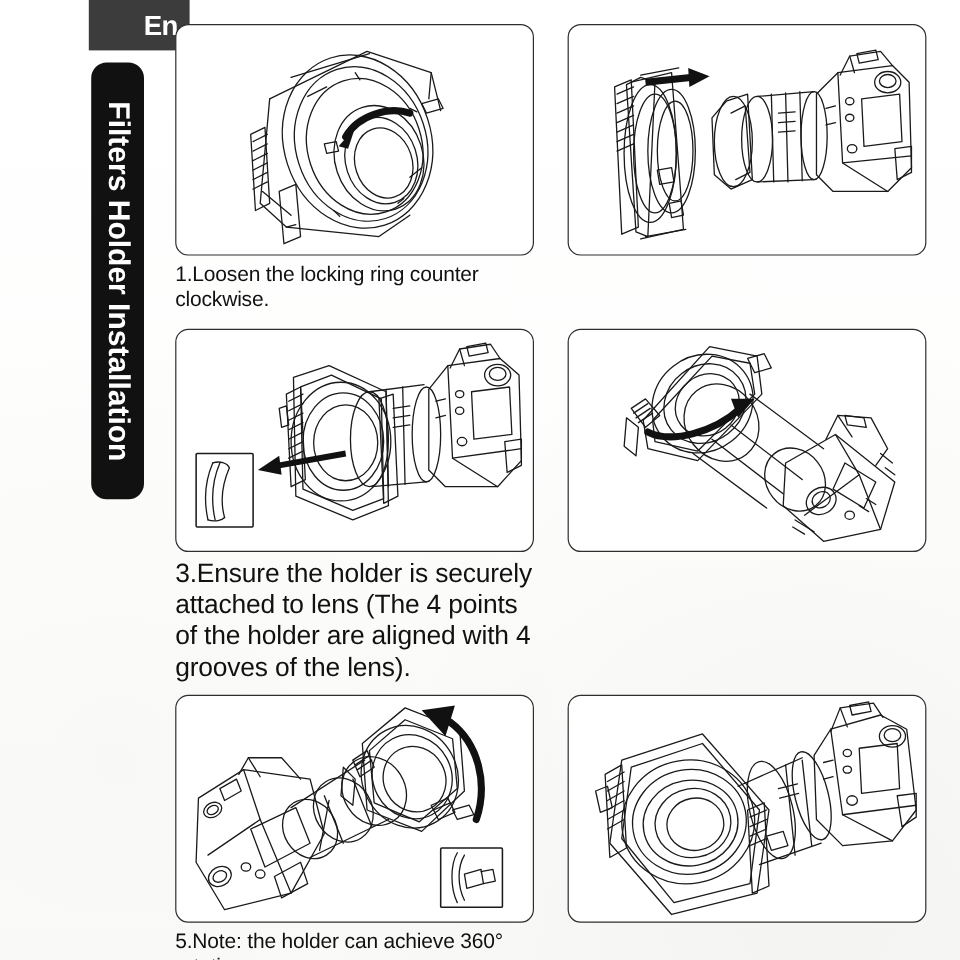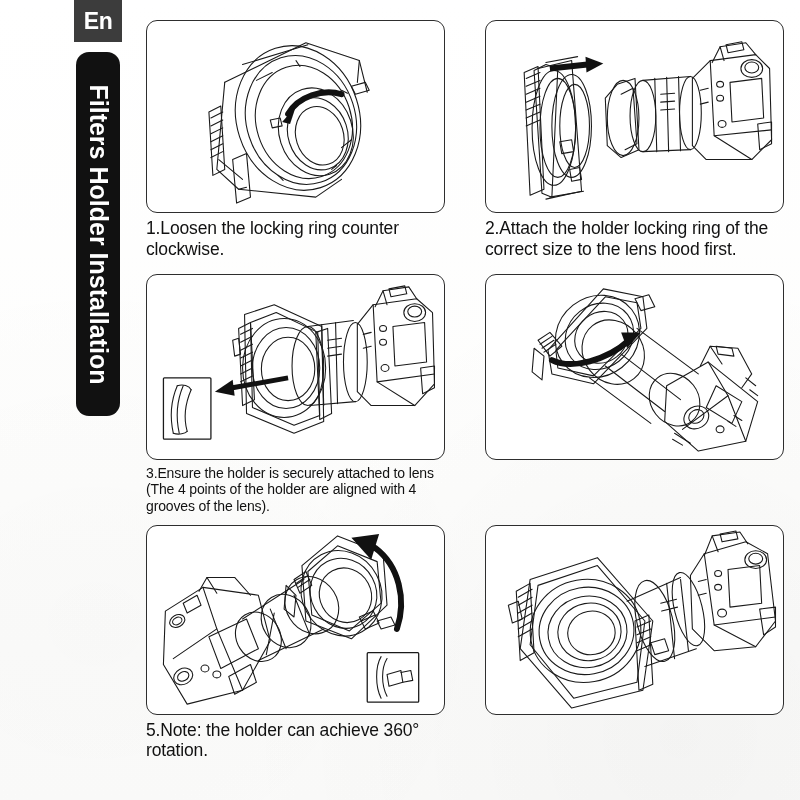--- a/index.html
+++ b/index.html
@@ -35,20 +35,21 @@
     height: 42px;
     background: #3c3c3c;
     color: #ffffff;
     font-size: 23px;
     font-weight: bold;
     letter-spacing: -0.5px;
     display: flex;
     align-items: center;
     justify-content: center;
     line-height: 1;
+    padding-left: 36px;
   }
   .title-bar {
     position: absolute;
     left: 76px;
     top: 52px;
     width: 44px;
     height: 364px;
     background: #111111;
     border-radius: 13px;
     display: flex;
@@ -67,21 +68,21 @@
 
   
   .steps {
     position: absolute;
     left: 146px;
     top: 20px;
     width: 650px;
   }
   .step-row {
     display: flex;
-    gap: 40px;
+    gap: 28px;
   }
   .step {
     width: 299px;
   }
   .panel {
     border: 1.5px solid #2e2e2e;
     border-radius: 11px;
     background: #ffffff;
     box-sizing: border-box;
     overflow: hidden;
@@ -92,21 +93,21 @@
   .panel-h3 { height: 190px; }
 
   .caption {
     font-size: 17.5px;
     line-height: 1.19;
     color: #111111;
     margin-top: 5px;
     letter-spacing: -0.15px;
     white-space: pre-line;
   }
-  .cap-small { font-size: 14px; }
+  .cap-small { font-size: 22px; }
 
   .row-gap-1 { height: 14px; }
   .row-gap-2 { height: 10px; }
 </style>
 </head>
 <body>
 
 <div class="paper-texture"></div>
 
 <div class="lang-badge">En</div>
@@ -208,21 +209,20 @@
             <ellipse cx="238" cy="104" rx="4" ry="3.5"></ellipse>
             <path d="M216 70 L224 68 M216 84 L224 82"></path>
           </g>
 
           <g>
             <path d="M64 48 L102 44" stroke="#111111" stroke-width="6" stroke-linecap="butt" fill="none"></path>
             <path d="M100 36 L118 43 L101 52 Z" fill="#111111"></path>
           </g>
         </svg>
       </div>
-      <div class="caption">2.Attach the holder locking ring of the correct size to the lens hood first.</div>
     </div>
   </div>
 
   <div class="row-gap-1"></div>
 
   <div class="step-row">
 
     <div class="step">
       <div class="panel panel-h2">
         <svg viewBox="0 0 299 186" xmlns="http://www.w3.org/2000/svg">

